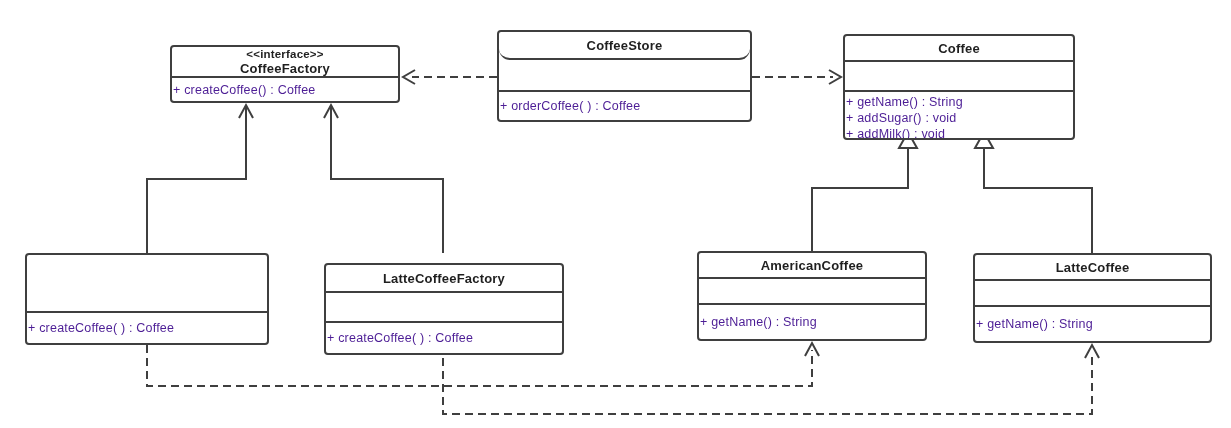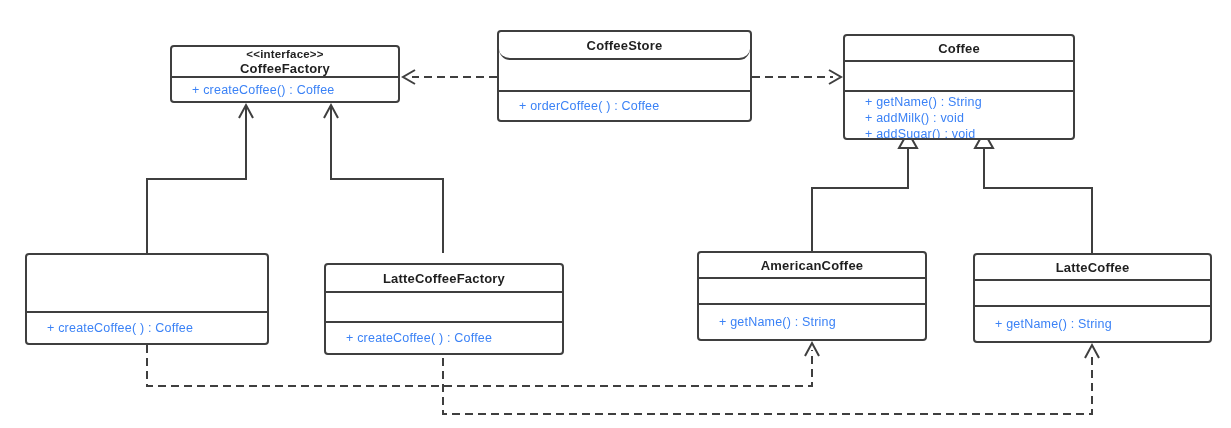--- a/index.html
+++ b/index.html
@@ -43,23 +43,23 @@
   .c-name { line-height: 15px; }
   .c-attrs {
     flex: 1 1 auto;
     border-bottom: 2px solid #3f3f3f;
   }
   .c-methods {
     flex: 0 0 auto;
     display: flex;
     flex-direction: column;
     justify-content: center;
-    padding-left: 20px;
+    padding-left: 1px;
     font-size: 12.5px;
-    color: #3b82f6;
+    color: #4c1d95;
     letter-spacing: 0.2px;
   }
   .c-methods.grow { flex: 1 1 auto; justify-content: flex-start; overflow: hidden; }
   .method-line { line-height: 16px; white-space: nowrap; }
   .conn { stroke: #3f3f3f; stroke-width: 2; fill: none; }
   .conn.dashed { stroke-dasharray: 8 5; }
   .arrow-open { stroke: #3f3f3f; stroke-width: 2; fill: none; }
   .arrow-triangle { stroke: #3f3f3f; stroke-width: 2; fill: #ffffff; }
 </style>
 </head>
@@ -130,22 +130,22 @@
     </div>
   </div>
 
   <div class="uml-class" style="left:843px; top:26px; width:232px; height:106px;margin-top:8px;">
     <div class="c-title" style="height:24px;">
       <div class="c-name">Coffee</div>
     </div>
     <div class="c-attrs" style="flex:0 0 28px;"></div>
     <div class="c-methods grow" style="padding-top:2px;">
       <div class="method-line">+ getName() : String</div>
+      <div class="method-line">+ addSugar() : void</div>
       <div class="method-line">+ addMilk() : void</div>
-      <div class="method-line">+ addSugar() : void</div>
     </div>
   </div>
 
   <div class="uml-class" style="left:25px; top:253px; width:244px; height:92px;">
     <div class="c-attrs"></div>
     <div class="c-methods" style="height:30px;">
       <div class="method-line">+ createCoffee( ) : Coffee</div>
     </div>
   </div>
 

